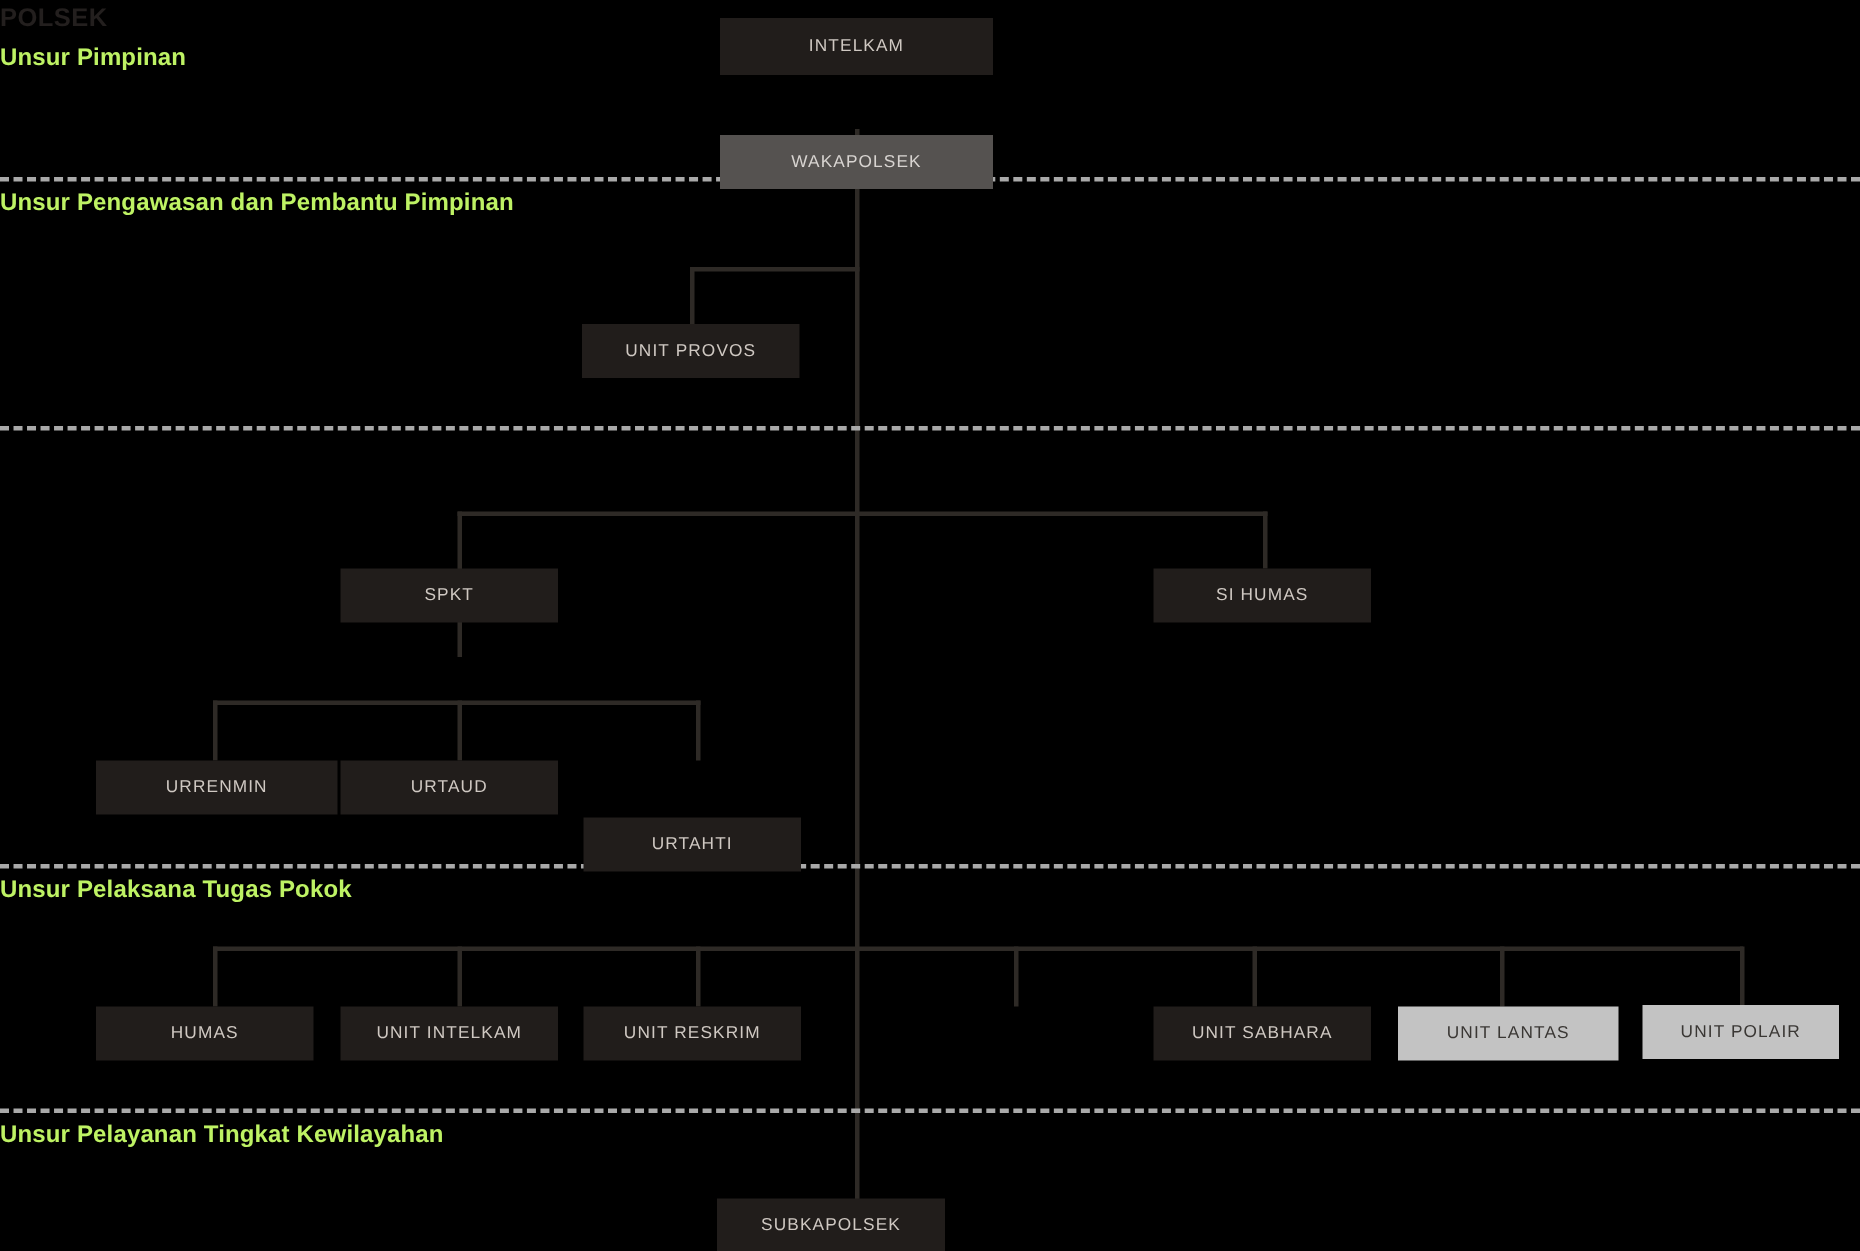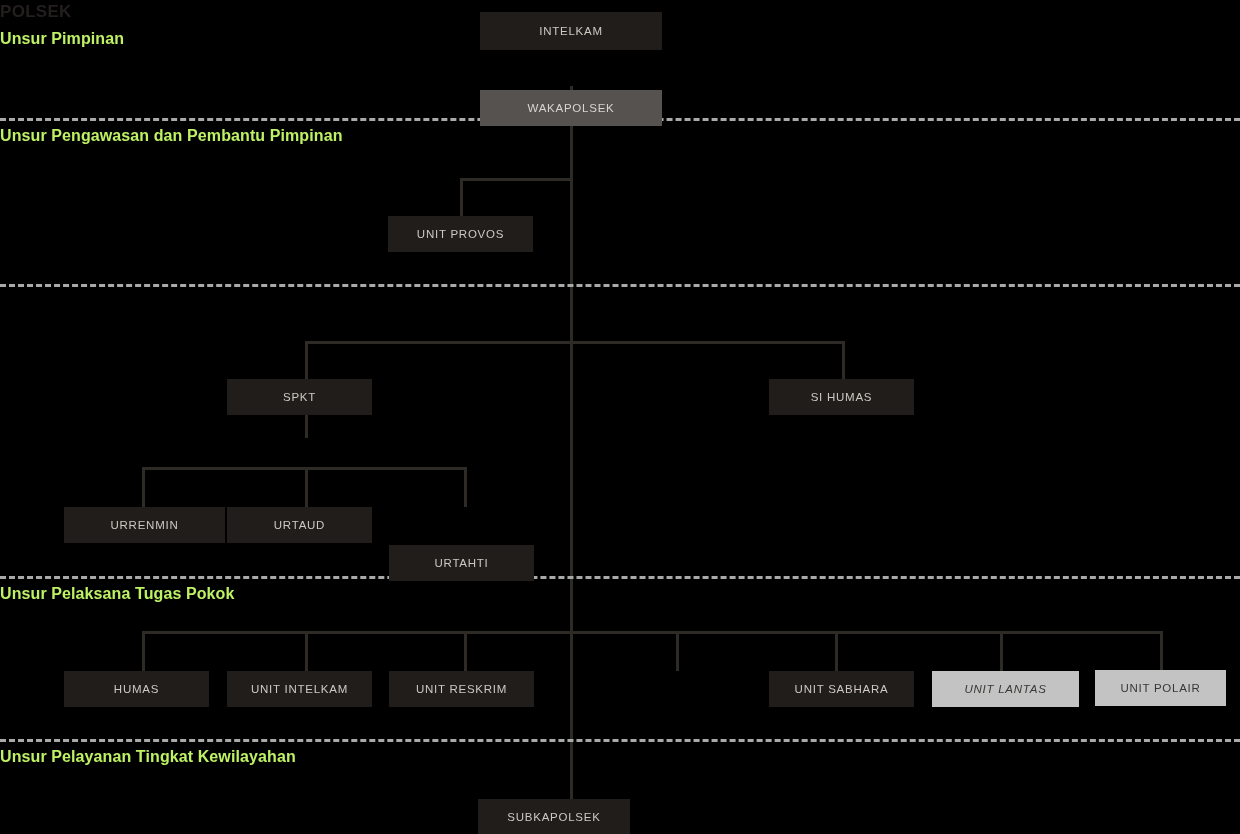--- a/index.html
+++ b/index.html
@@ -137,21 +137,21 @@
   <div class="line-v" style="left:464px; top:631px; height:40px;"></div>
   <div class="line-v" style="left:676px; top:631px; height:40px;"></div>
   <div class="line-v" style="left:835px; top:631px; height:40px;"></div>
   <div class="line-v" style="left:1000px; top:631px; height:40px;"></div>
   <div class="line-v" style="left:1160px; top:631px; height:40px;"></div>
 
   <div class="node" style="left:64px; top:671px; width:145px;">HUMAS</div>
   <div class="node" style="left:227px; top:671px; width:145px;">UNIT INTELKAM</div>
   <div class="node" style="left:389px; top:671px; width:145px;">UNIT RESKRIM</div>
   <div class="node" style="left:769px; top:671px; width:145px;">UNIT SABHARA</div>
-  <div class="node light" style="left:932px; top:671px; width:147px;font-style:italic;">UNIT LANTAS</div>
+  <div class="node light" style="left:932px; top:671px; width:147px;">UNIT LANTAS</div>
   <div class="node light" style="left:1095px; top:670px; width:131px;">UNIT POLAIR</div>
 
   <div class="divider" style="top:739px;"></div>
   <div class="section-label" style="top:748px;">Unsur Pelayanan Tingkat Kewilayahan</div>
 
   <div class="node" style="left:478px; top:799px; width:152px; height:35px;">SUBKAPOLSEK</div>
 
 </div>
 
 </body></html>

